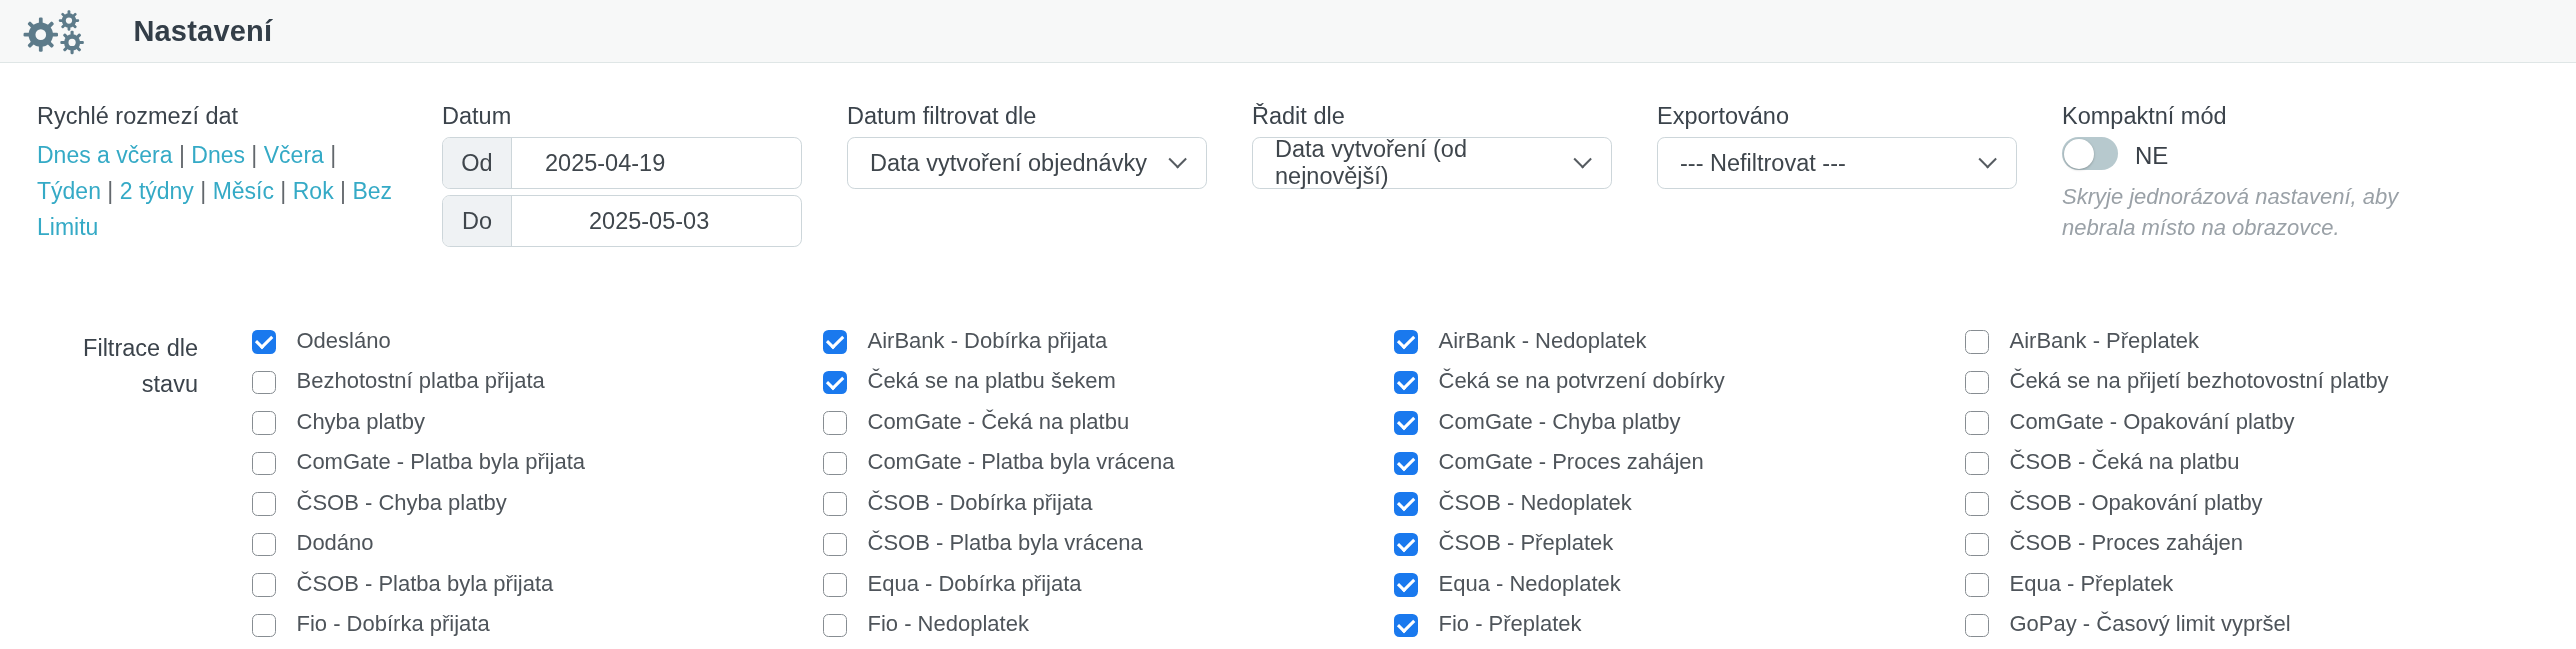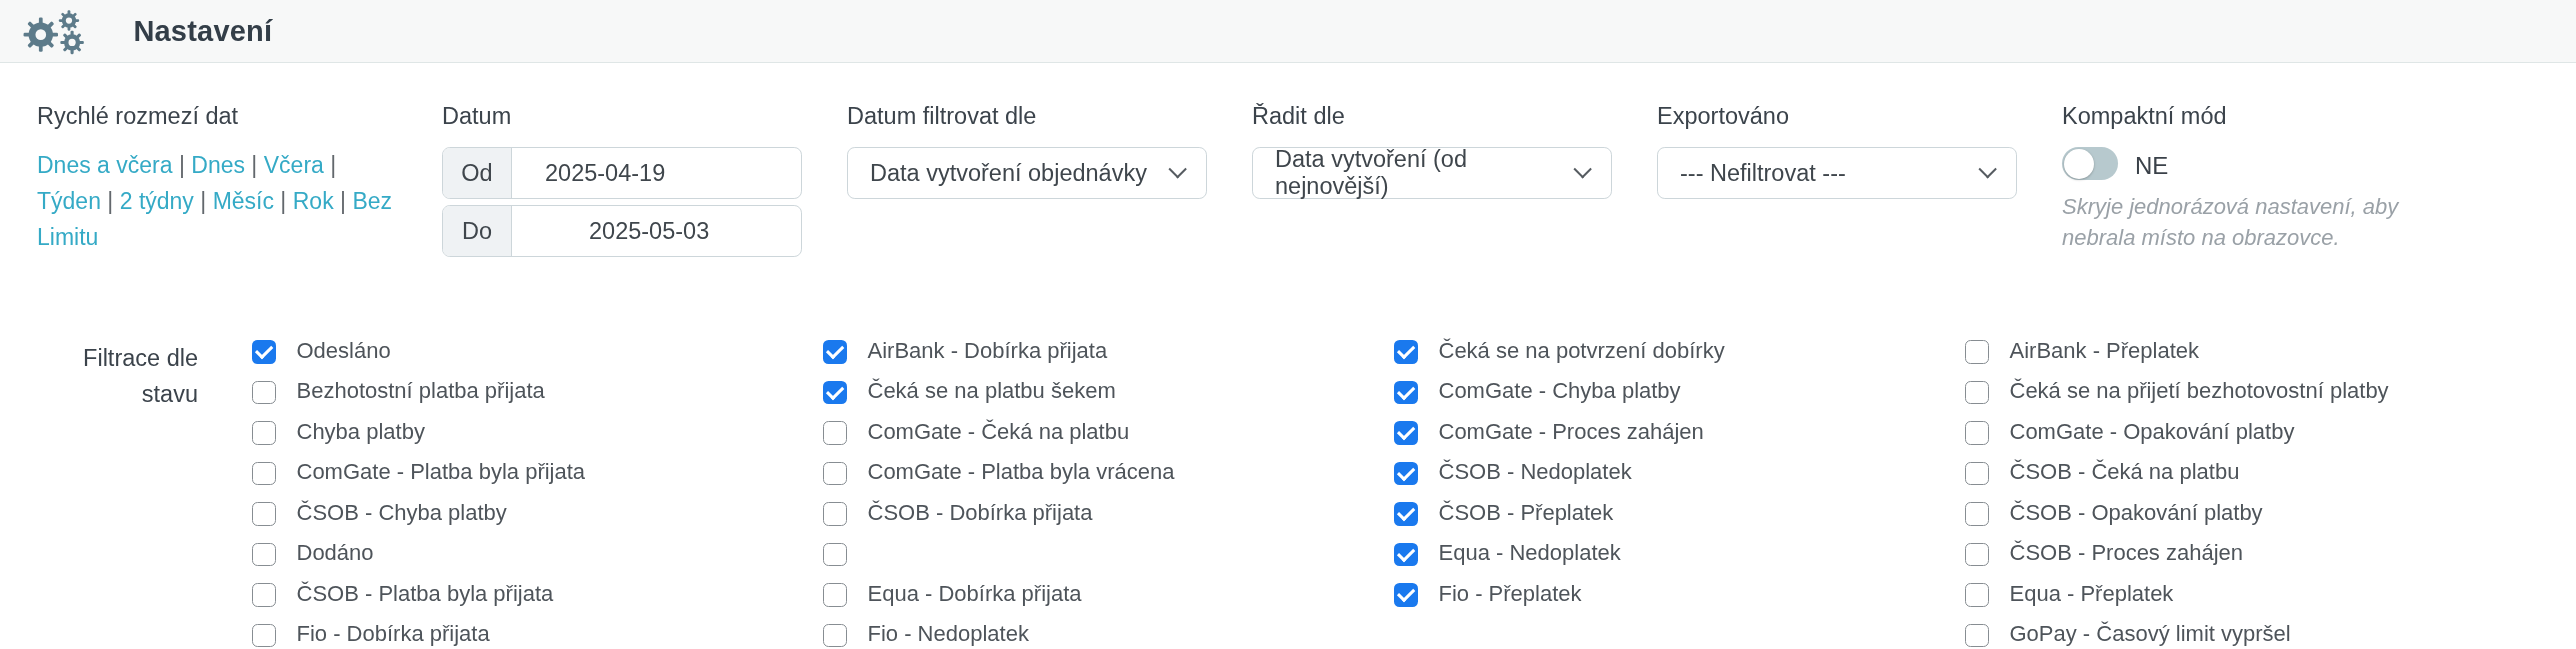--- a/index.html
+++ b/index.html
@@ -8,21 +8,21 @@
 
   
   .app-header { height:63px; background:#f7f8f8; border-bottom:1.6px solid #dfe6e6;
                 display:flex; align-items:center; padding-left:22px;gap:19px; }
   .gears { width:72px; height:47px; margin-right:20.4px; flex:0 0 auto; }
   .app-title { font-size:29px; font-weight:600; color:#333e48; letter-spacing:0.2px; }
 
   
   .main { padding-top:38px; }
   .row1 { display:flex; align-items:flex-start; padding-left:37px; }
-  .fld-label { font-size:23.5px; color:#3b434b; line-height:30px; margin-bottom:16px; }
+  .fld-label { font-size:23.5px; color:#3b434b; line-height:30px; margin-bottom:6px; }
 
   .col-quick { width:356px; margin-right:49px; }
   .col { width:360px; margin-right:45px; }
   .col-compact { width:391px; margin-right:0; }
 
   .quick-links { font-size:23px; line-height:36px; }
   .quick-links .lnk { color:#35aac6; cursor:pointer; }
   .quick-links .sep { color:#63686d; }
 
   .input-group { display:flex; height:52px; border:1.6px solid #cdd6da; border-radius:7.8px;
@@ -210,33 +210,38 @@
           <div class="cb-row">
             <span class="cb unchecked"></span>
             <span class="cb-label">ComGate - Platba byla vrácena</span>
           </div>
           <div class="cb-row">
             <span class="cb unchecked"></span>
             <span class="cb-label">ČSOB - Dobírka přijata</span>
           </div>
           <div class="cb-row">
             <span class="cb unchecked"></span>
+            <span class="cb-label">ČSOB - Platba byla vrácena</span>
           </div>
           <div class="cb-row">
             <span class="cb unchecked"></span>
             <span class="cb-label">Equa - Dobírka přijata</span>
           </div>
           <div class="cb-row">
             <span class="cb unchecked"></span>
             <span class="cb-label">Fio - Nedoplatek</span>
           </div>
         </div>
         <div class="status-col">
           <div class="cb-row">
             <span class="cb checked"></span>
+            <span class="cb-label">AirBank - Nedoplatek</span>
+          </div>
+          <div class="cb-row">
+            <span class="cb checked"></span>
             <span class="cb-label">Čeká se na potvrzení dobírky</span>
           </div>
           <div class="cb-row">
             <span class="cb checked"></span>
             <span class="cb-label">ComGate - Chyba platby</span>
           </div>
           <div class="cb-row">
             <span class="cb checked"></span>
             <span class="cb-label">ComGate - Proces zahájen</span>
           </div>

